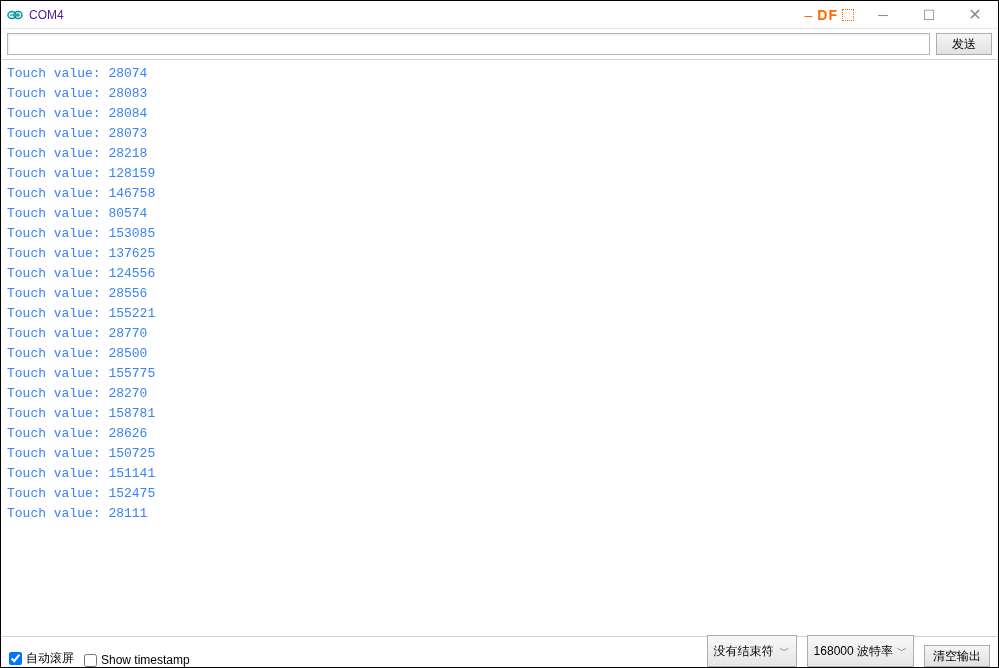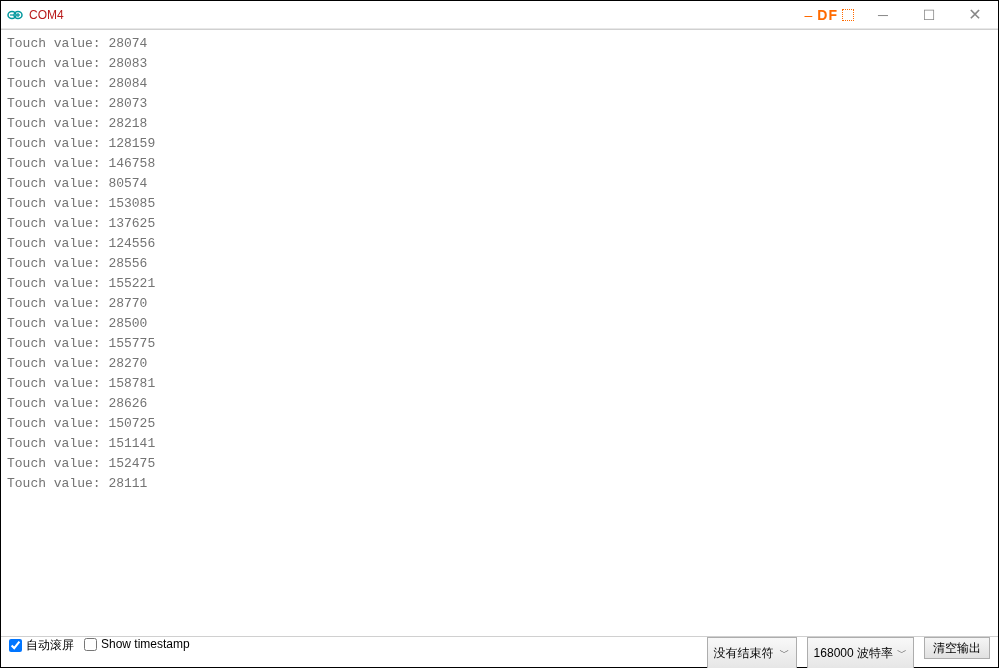--- a/index.html
+++ b/index.html
@@ -26,21 +26,21 @@
     padding: 0 0 0 6px;
     background: #fff;
     border-bottom: 1px solid #e8e8e8;
   }
   .app-icon {
     width: 16px; height: 16px;
     margin-right: 6px;
     flex-shrink: 0;
   }
   .title-text {
-    color: #b91c1c;
+    color: #4c1d95;
     font-size: 12px;
     flex: 0 0 auto;
   }
   .titlebar-spacer { flex: 1; }
   .watermark {
     font-size: 14px;
     font-weight: bold;
     color: #ff6a00;
     letter-spacing: 1px;
     margin-right: 6px;
@@ -97,31 +97,31 @@
     padding: 0 8px;
     cursor: default;
   }
   
   .output {
     flex: 1;
     padding: 4px 6px;
     font-family: "Consolas","Courier New",monospace;
     font-size: 13px;
     line-height: 20px;
-    color: #737373;
+    color: #3b82f6;
     white-space: pre;
     overflow: hidden;
     border-top: 1px solid #d0d0d0;
     border-bottom: 1px solid #d0d0d0;
   }
   
   .bottombar {
     height: 30px;
     display: flex;
-    align-items: flex-start;
+    align-items: flex-end;
     padding: 0 8px;
     gap: 10px;
     background: #fff;
   }
   .chk {
     display: inline-flex;
     align-items: center;
     gap: 4px;
     font-size: 12px;
     color: #000;
@@ -174,20 +174,24 @@
       <span>DF</span>
       <span class="wm-box"></span>
     </span>
     <div class="win-controls">
       <div class="win-btn">─</div>
       <div class="win-btn">☐</div>
       <div class="win-btn close">✕</div>
     </div>
   </div>
 
+  <div class="send-row">
+    <input class="send-input" type="text" value="" style="">
+    <button class="btn">发送</button>
+  </div>
 
   <div class="output" id="output-area">Touch value: 28074
 Touch value: 28083
 Touch value: 28084
 Touch value: 28073
 Touch value: 28218
 Touch value: 128159
 Touch value: 146758
 Touch value: 80574
 Touch value: 153085

